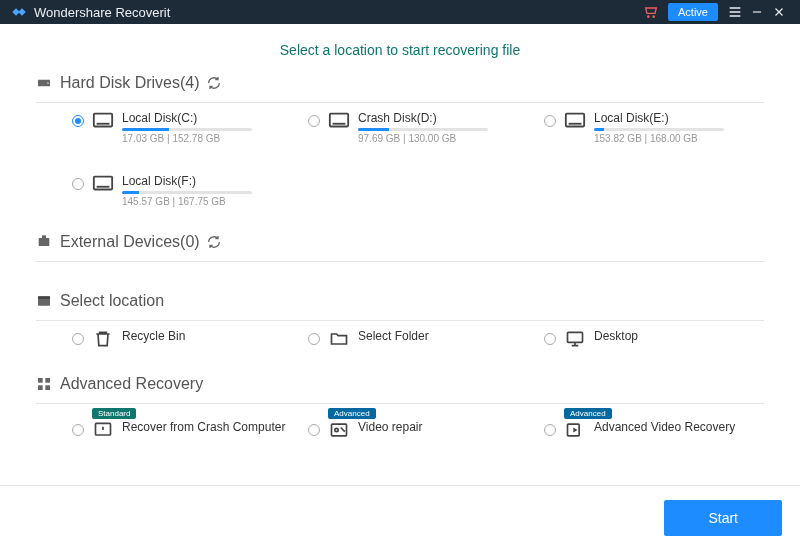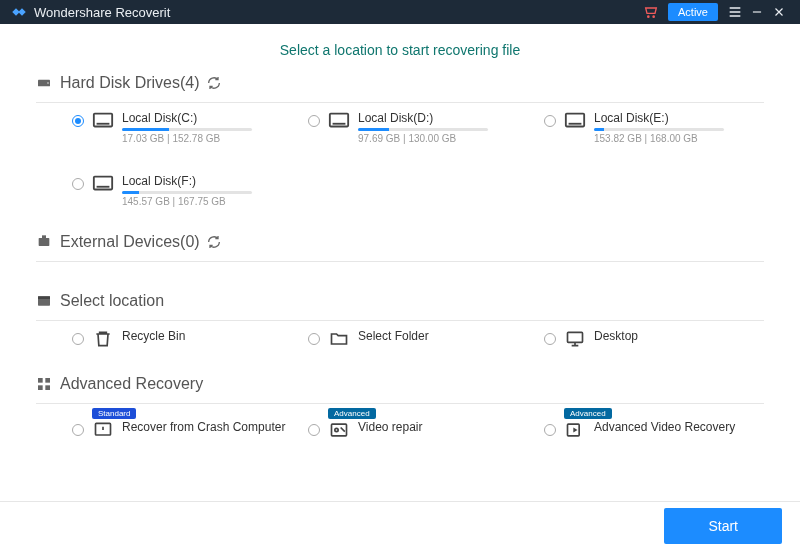--- a/index.html
+++ b/index.html
@@ -20,24 +20,24 @@
   .radio { width: 12px; height: 12px; border: 1px solid #aaa; border-radius: 50%; margin-top: 4px; margin-right: 8px; position: relative; flex: 0 0 auto; cursor: pointer; }
   .radio.selected { border-color: #1c8cff; }
   .radio.selected::after { content: ""; position: absolute; width: 6px; height: 6px; background: #1c8cff; border-radius: 50%; top: 2px; left: 2px; }
   .opt .opt-icon { width: 22px; height: 20px; margin-right: 8px; flex: 0 0 auto; fill: #444; }
   .opt .opt-body { display: flex; flex-direction: column; }
   .opt .opt-label { font-size: 12px; color: #333; }
   .opt .opt-size { font-size: 10px; color: #999; margin-top: 2px; }
   .progress { width: 130px; height: 3px; background: #e3e3e3; border-radius: 2px; margin-top: 3px; overflow: hidden; }
   .progress .bar { height: 100%; background: #1c8cff; }
   .tag { font-size: 8px; padding: 1px 6px; border-radius: 2px; color: #fff; position: absolute; top: -12px; left: 0; }
-  .tag.std { background: #1d4ed8; }
+  .tag.std { background: #0f766e; }
   .tag.adv { background: #0369a1; text-align: right; }
   .opt .opt-icon-wrap { position: relative; }
-  .footer { position: absolute; bottom: 0; left: 0; right: 0; height: 48px; border-top: 1px solid #e6e6e6; display: flex; align-items: center; justify-content: flex-end; padding-right: 18px; background: #fff; }
+  .footer { position: absolute; bottom: 0; left: 0; right: 0; height: 64px; border-top: 1px solid #e6e6e6; display: flex; align-items: center; justify-content: flex-end; padding-right: 18px; background: #fff; }
   .btn-start { background: #1c8cff; color: #fff; border: none; font-size: 14px; padding: 10px 44px; border-radius: 2px; cursor: pointer; }
   svg { display: block; }
 </style>
 </head>
 <body>
 
 <div class="titlebar">
   <svg class="logo-icon" viewBox="0 0 24 24">
       <path fill="#4aa3ff" d="M3 12l5-5 4 4 4-4 5 5-5 5-4-4-4 4z"></path>
     </svg>
@@ -94,21 +94,21 @@
         <span class="opt-size">17.03 GB | 152.78 GB</span>
       </div>
     </div>
     <div class="opt">
       <div class="radio"></div>
       <svg class="opt-icon" viewBox="0 0 24 20">
           <rect x="2" y="2" width="20" height="14" rx="1" fill="none" stroke="#444" stroke-width="2"></rect>
           <rect x="5" y="12" width="14" height="2" fill="#444"></rect>
         </svg>
       <div class="opt-body">
-        <span class="opt-label">Local Disk(D:)</span>
+        <span class="opt-label">Crash Disk(D:)</span>
         <div class="progress">
             <div class="bar" style="width:24%"></div>
           </div>
         <span class="opt-size">97.69 GB | 130.00 GB</span>
       </div>
     </div>
     <div class="opt">
       <div class="radio"></div>
       <svg class="opt-icon" viewBox="0 0 24 20">
           <rect x="2" y="2" width="20" height="14" rx="1" fill="none" stroke="#444" stroke-width="2"></rect>

